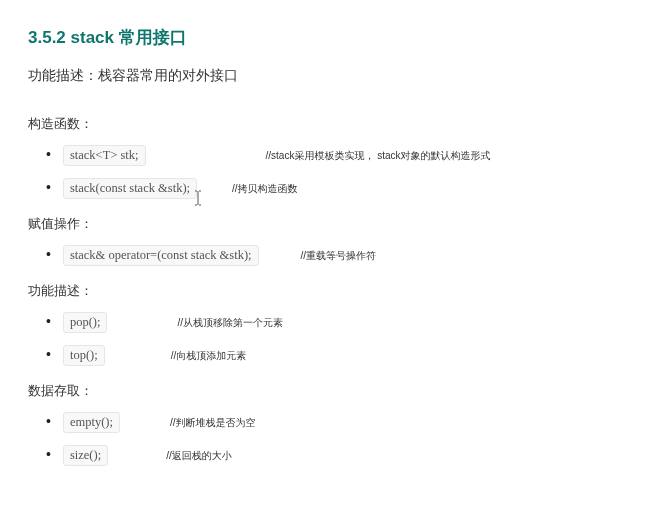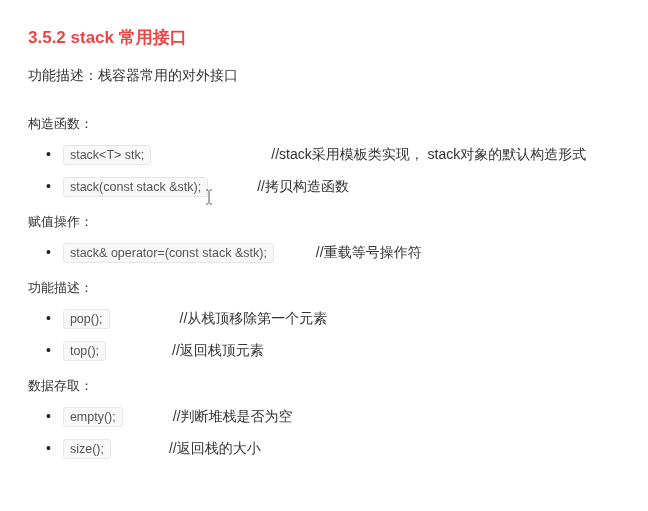--- a/index.html
+++ b/index.html
@@ -6,21 +6,21 @@
     body {
       font-family: -apple-system, BlinkMacSystemFont, "Segoe UI", "PingFang SC", "Microsoft YaHei", sans-serif;
       background: #fff;
       padding: 26px 28px;
       color: #333;
       width: 648px;
     }
     h3 {
       font-size: 17px;
       font-weight: 700;
-      color: #ef4444;
+      color: #0f766e;
       margin-bottom: 18px;
     }
     .desc {
       font-size: 14px;
       color: #333;
       margin-bottom: 30px;
     }
     .section-label {
       font-size: 13px;
       color: #333;
@@ -40,32 +40,32 @@
       align-items: baseline;
     }
     li::before {
       content: "•";
       margin-right: 12px;
       font-size: 14px;
       color: #222;
       flex-shrink: 0;
     }
     code {
-      font-family: Liberation Sans, sans-serif;
+      font-family: Liberation Serif, serif;
       font-size: 12.5px;
       background: #f8f8f8;
       border: 1px solid #e6e6e6;
       border-radius: 3px;
       padding: 2px 6px;
       color: #555;
       white-space: nowrap;
     }
     .comment {
       margin-left: 28px;
-      font-size: 14px;
+      font-size: 10px;
       color: #333;
     }
     .cursor {
       display: inline-block;
       width: 1px;
       position: relative;
     }
     .cursor svg {
       position: absolute;
       left: -4px;
@@ -92,21 +92,21 @@
     </span>
   </li>
   <li>
     <span class="row">
       <code>stack(const stack &amp;stk);</code>
       <span class="cursor">
         <svg width="10" height="16" viewBox="0 0 10 16">
             <path d="M2 1 h2 M6 1 h2 M5 1 v14 M2 15 h2 M6 15 h2" stroke="#555" stroke-width="1" fill="none"></path>
           </svg>
       </span>
-      <span class="comment" style="margin-left:48px">//拷贝构造函数</span>
+      <span class="comment" style="margin-left:34px">//拷贝构造函数</span>
     </span>
   </li>
 </ul>
 
 <p class="section-label">赋值操作：</p>
 <ul>
   <li>
     <span class="row">
       <code>stack&amp; operator=(const stack &amp;stk);</code>
       <span class="comment" style="margin-left:42px">//重载等号操作符</span>
@@ -118,21 +118,21 @@
 <ul>
   <li>
     <span class="row">
       <code>pop();</code>
       <span class="comment" style="margin-left:70px">//从栈顶移除第一个元素</span>
     </span>
   </li>
   <li>
     <span class="row">
       <code>top();</code>
-      <span class="comment" style="margin-left:66px">//返回栈顶元素</span>
+      <span class="comment" style="margin-left:66px">//向栈顶添加元素</span>
     </span>
   </li>
 </ul>
 
 <p class="section-label">数据存取：</p>
 <ul>
   <li>
     <span class="row">
       <code>empty();</code>
       <span class="comment" style="margin-left:50px">//判断堆栈是否为空</span>

